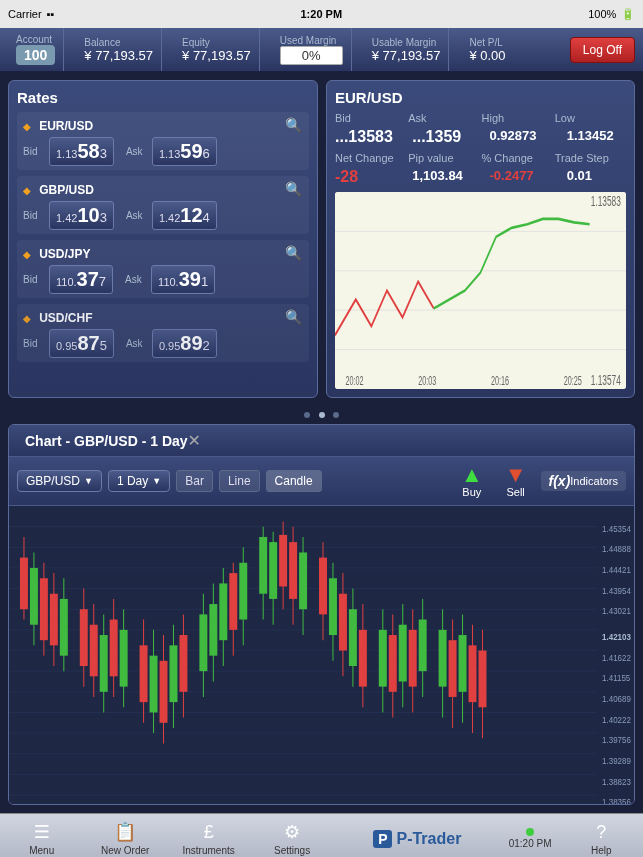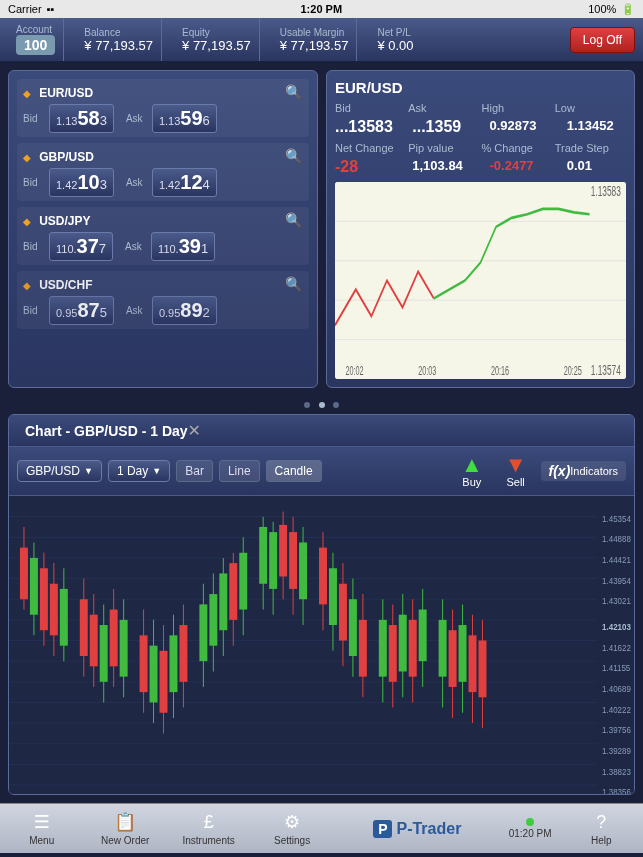--- a/index.html
+++ b/index.html
@@ -7,21 +7,21 @@
       width: 643px;
       height: 857px;
       background: #1a1f3a;
       font-family: -apple-system, 'Helvetica Neue', Arial, sans-serif;
       overflow: hidden;
       color: #fff;
     }
 
     
     #status-bar {
-      height: 18px;
+      height: 28px;
       background: #e8e8e8;
       display: flex;
       align-items: center;
       justify-content: space-between;
       padding: 0 8px;
       font-size: 11px;
       color: #000;
     }
     .status-left { display: flex; align-items: center; gap: 5px; }
     .status-right { display: flex; align-items: center; gap: 5px; }
@@ -402,36 +402,41 @@
     <span class="account-number">100</span>
   </div>
   <div class="account-col">
     <span class="account-label">Balance</span>
     <span class="account-value">¥ 77,193.57</span>
   </div>
   <div class="account-col">
     <span class="account-label">Equity</span>
     <span class="account-value">¥ 77,193.57</span>
   </div>
+  <div class="account-col" style="min-width:80px;">
+    <span class="account-label">Used Margin</span>
+    <span class="margin-percent">0%</span>
+  </div>
   <div class="account-col">
     <span class="account-label">Usable Margin</span>
     <span class="account-value">¥ 77,193.57</span>
   </div>
   <div class="account-col">
     <span class="account-label">Net P/L</span>
     <span class="account-value">¥ 0.00</span>
   </div>
   <button class="log-off-btn">Log Off</button>
 </div>
 
 <div class="main-area">
 
   <div class="rates-eurusd-row">
 
     <div id="rates-panel">
+      <div class="panel-title">Rates</div>
 
       <div class="rate-row">
         <div class="rate-pair-header">
           <div>
             <span class="diamond">◆</span>
             <span class="pair-name">EUR/USD</span>
           </div>
           <span class="magnify-icon">🔍</span>
         </div>
         <div class="bid-ask-row">

